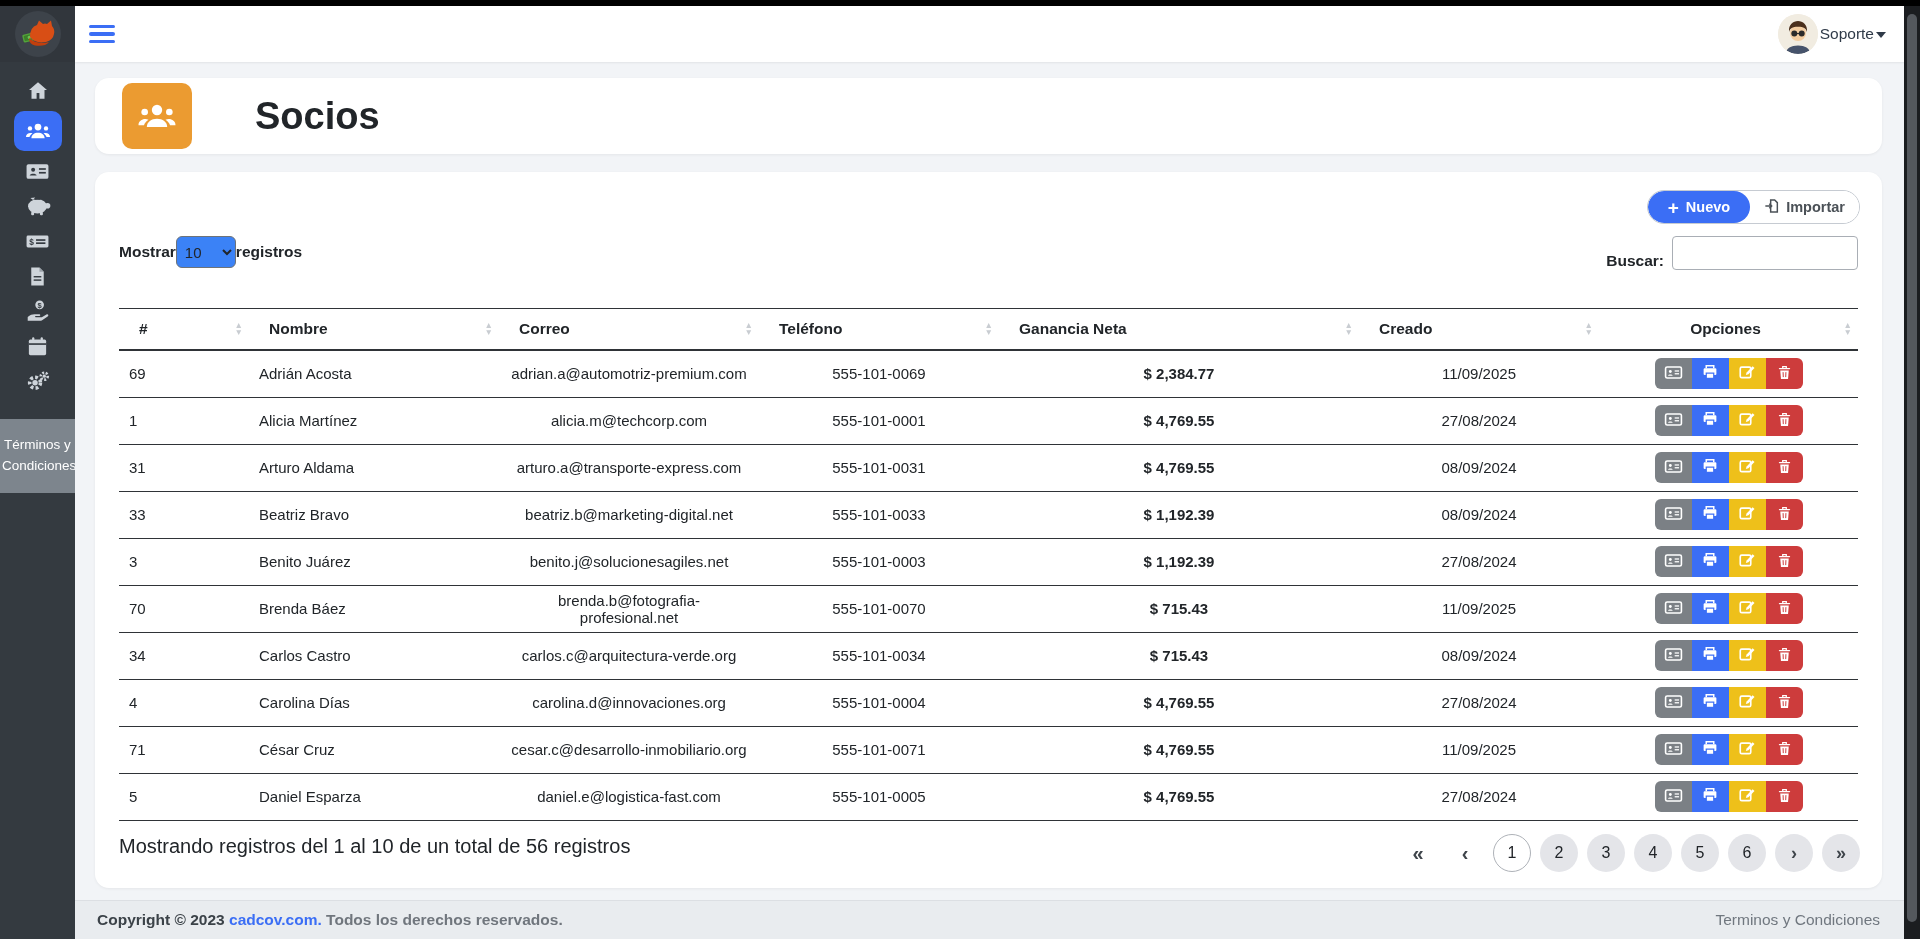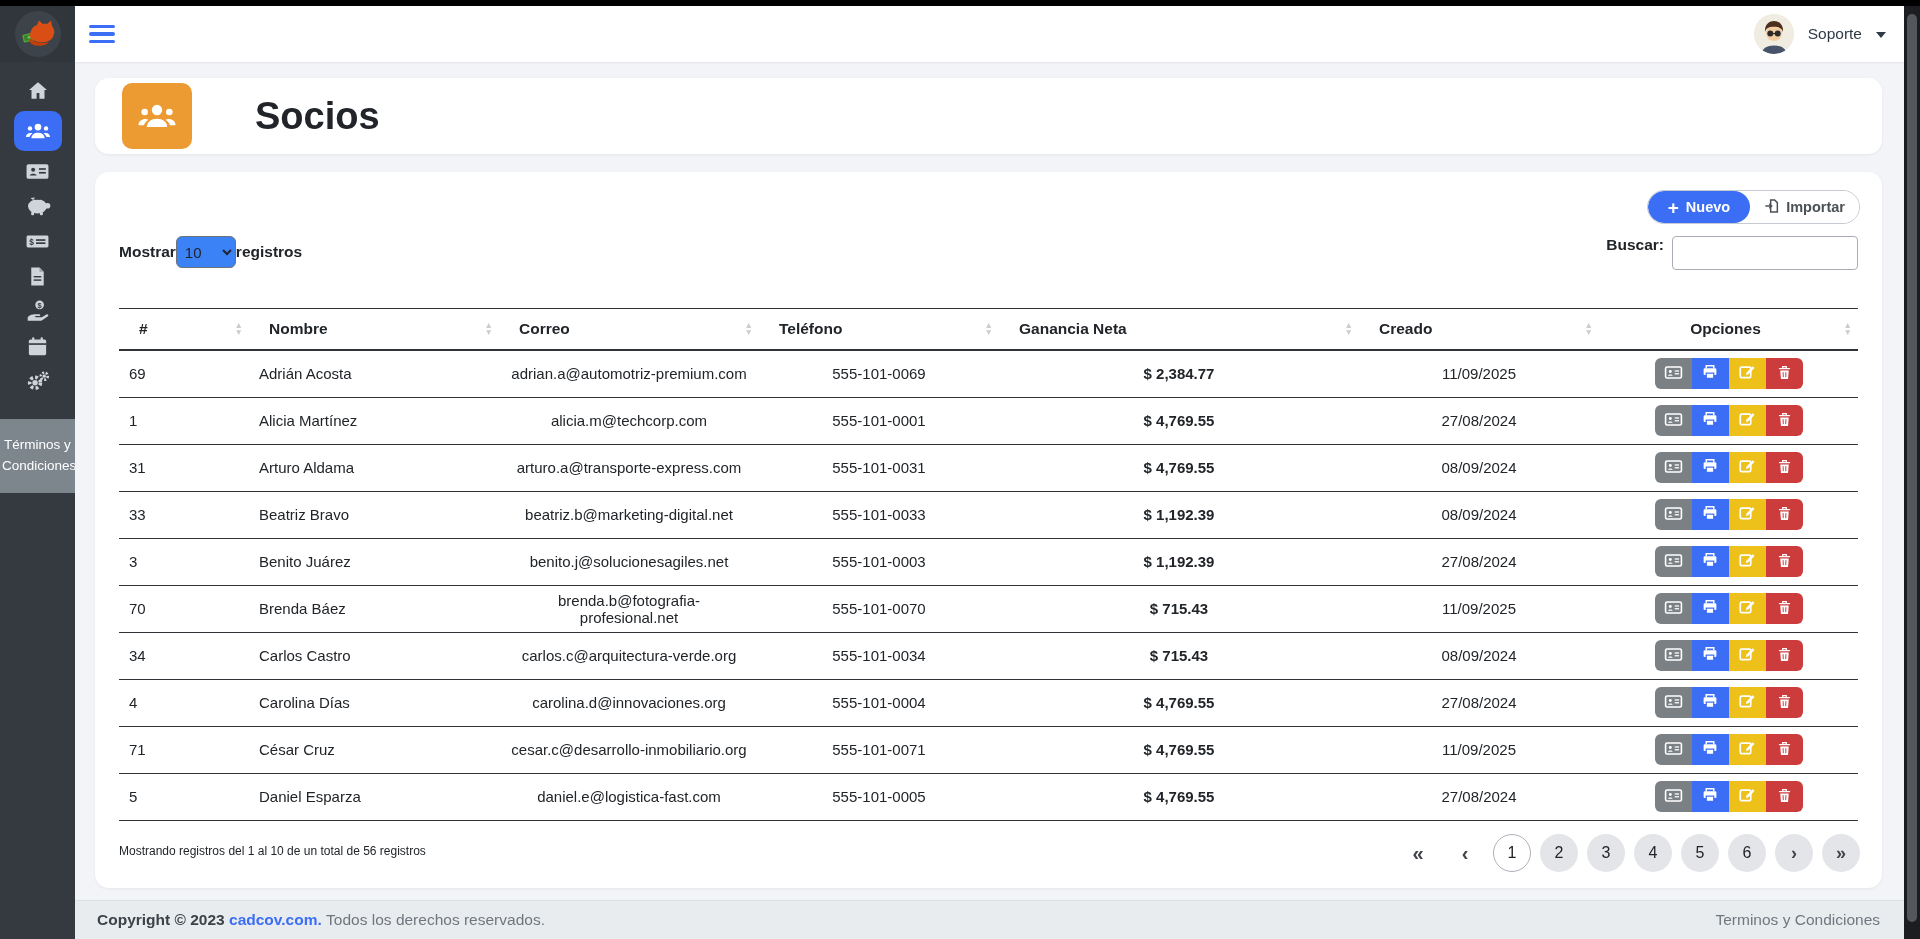--- a/index.html
+++ b/index.html
@@ -24,42 +24,42 @@
   .terms-item {
     margin-top:20px; width:75px; background:#7d858d; color:#fff;
     font-size:13.5px; text-align:center; padding:16px 2px; line-height:1.55;
     overflow:hidden; cursor:pointer;
   }
 
   
   .navbar { position:absolute; left:75px; top:6px; width:1845px; height:56px; background:#fff; box-shadow:0 1px 2px rgba(0,0,0,.07); z-index:30; display:flex; align-items:center; }
   .hamburger { margin-left:14px; width:26px; cursor:pointer; }
   .hamburger span { display:block; height:3.5px; background:#3b6ef5; border-radius:2px; margin:4px 0; }
-  .nav-right { margin-left:auto; margin-right:34px; display:flex; align-items:center; gap:14px; cursor:pointer; }
+  .nav-right { margin-left:auto; margin-right:34px; display:flex; align-items:center; gap:2px; cursor:pointer; }
   .avatar { width:40px; height:40px; border-radius:50%; overflow:hidden; background:#f1ece1; }
   .user-label { font-size:15.5px; color:#2f3a48; }
   .caret-down { width:0; height:0; border-left:5px solid transparent; border-right:5px solid transparent; border-top:6px solid #2f3a48; margin-top:2px; }
 
   
   .title-card { position:absolute; left:95px; top:78px; width:1787px; height:76px; background:#fff; border-radius:14px; box-shadow:0 1px 3px rgba(0,0,0,.06); }
   .title-icon { position:absolute; left:27px; top:5px; width:70px; height:66px; background:#eb9b31; border-radius:10px; display:flex; align-items:center; justify-content:center; }
   .title-text { position:absolute; left:130px; top:0; height:76px; line-height:76px; font-size:38px; font-weight:bold; color:#212529;margin-left:30px; }
 
   
   .table-card { position:absolute; left:95px; top:172px; width:1787px; height:716px; background:#fff; border-radius:14px; box-shadow:0 1px 3px rgba(0,0,0,.06); }
 
   .btn-group { position:absolute; top:18px; right:22px; display:inline-flex; border:1px solid #c6cbd2; border-radius:18px; overflow:hidden; background:#fff; }
   .btn-new { display:flex; align-items:center; gap:7px; background:#3b6ef5; color:#fff; font-weight:bold; font-size:14.5px; padding:0 20px; height:32px; border:none; cursor:pointer; border-radius:16px; }
   .btn-new .plus { font-size:19px; font-weight:bold; line-height:1; }
   .btn-import { display:flex; align-items:center; gap:6px; background:#fff; color:#4b5157; font-weight:bold; font-size:14.5px; padding:0 14px; height:32px; border:none; cursor:pointer; }
 
   .controls-row { position:absolute; top:64px; left:24px; right:24px; height:38px; }
   .show-group { position:absolute; left:0; top:0; display:flex; align-items:center; font-size:15.5px; font-weight:bold; color:#212529; }
   .page-size-select { width:60px; height:32px; font-size:15px; border:1px solid #6e7378; border-radius:6px; padding:0 4px; background:#3b82f6; color:#212529; }
-  .search-group { position:absolute; right:0; top:0; display:flex; align-items:flex-start; gap:8px; font-size:15.5px; font-weight:bold; }
+  .search-group { position:absolute; right:0; top:0; display:flex; align-items:flex-end; gap:8px; font-size:15.5px; font-weight:bold; }
   .search-input { width:186px; height:34px; border:1px solid #a9aeb5; border-radius:4px; padding:0 8px; font-size:15px; background:#fff; }
 
   table.data { position:absolute; left:24px; top:136px; width:1739px; border-collapse:collapse; table-layout:fixed; }
   table.data th {
     font-size:15.5px; font-weight:bold; text-align:left; color:#212529;
     padding:11px 26px 11px 20px; position:relative;
     border-top:1px solid #2f3337; border-bottom:2px solid #2f3337; cursor:pointer;
   }
   table.data th.c-opts { text-align:center; }
   .sort-arrows { position:absolute; right:6px; top:50%; transform:translateY(-50%); display:flex; flex-direction:column; line-height:7px; font-size:8.5px; color:#c9cdd2; }
@@ -69,32 +69,32 @@
   td.c-money { text-align:center; font-weight:bold; color:#3f8c13; }
   .col-id{width:130px} .col-name{width:250px} .col-mail{width:260px} .col-phone{width:240px} .col-money{width:360px} .col-date{width:240px} .col-opts{width:259px}
 
   .action-group { display:inline-flex; }
   .action-btn { width:37px; height:31px; display:flex; align-items:center; justify-content:center; border:none; cursor:pointer; }
   .action-btn.view { background:#7b8085; border-radius:6px 0 0 6px; }
   .action-btn.print { background:#3b6ef5; }
   .action-btn.edit { background:#eec01a; }
   .action-btn.del { background:#cd3c3c; border-radius:0 6px 6px 0; }
 
-  .table-info { position:absolute; left:24px; bottom:30px; font-size:12px; color:#212529; }
+  .table-info { position:absolute; left:24px; bottom:30px; font-size:20px; color:#212529; }
   .pagination { position:absolute; right:22px; bottom:16px; display:flex; align-items:center; gap:9px; }
   .page-btn { width:38px; height:38px; border-radius:50%; background:#e4e5e9; border:none; display:flex; align-items:center; justify-content:center; font-size:16px; color:#212529; cursor:pointer; font-family:inherit; }
   .page-btn.arrow-plain { background:transparent; font-size:20px; font-weight:bold; color:#3f454b; }
   .page-btn.arrow-circ { font-size:18px; font-weight:bold; color:#3f454b; }
   .page-btn.active { background:#fff; border:1px solid #aeb2b8; }
 
   
   .footer { position:absolute; left:75px; top:900px; width:1845px; height:39px; background:#e9ecef; border-top:1px solid #dcdfe3; display:flex; align-items:center; font-size:15.5px; }
   .footer-left { margin-left:22px; color:#3b4248; font-weight:bold; }
   .footer-link { color:#3b6ef5; font-weight:bold; text-decoration:none; cursor:pointer; }
-  .footer-rest { color:#70767d; font-weight:normal; }
+  .footer-rest { color:#70767d; font-weight:bold; }
   .footer-right { margin-left:auto; margin-right:40px; color:#70777f; }
 
   
   .scrollbar { position:absolute; right:0; top:6px; width:16px; height:933px; background:#1b1d20; z-index:70; }
   .scroll-thumb { position:absolute; left:3px; top:8px; width:10px; height:908px; background:#54585d; border-radius:5px; }
 </style>
 </head>
 <body>
 
 <div class="top-strip"></div>

